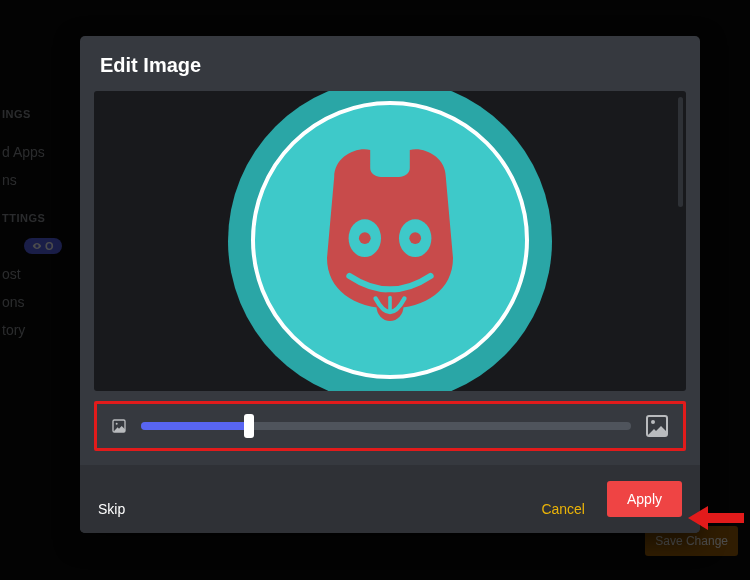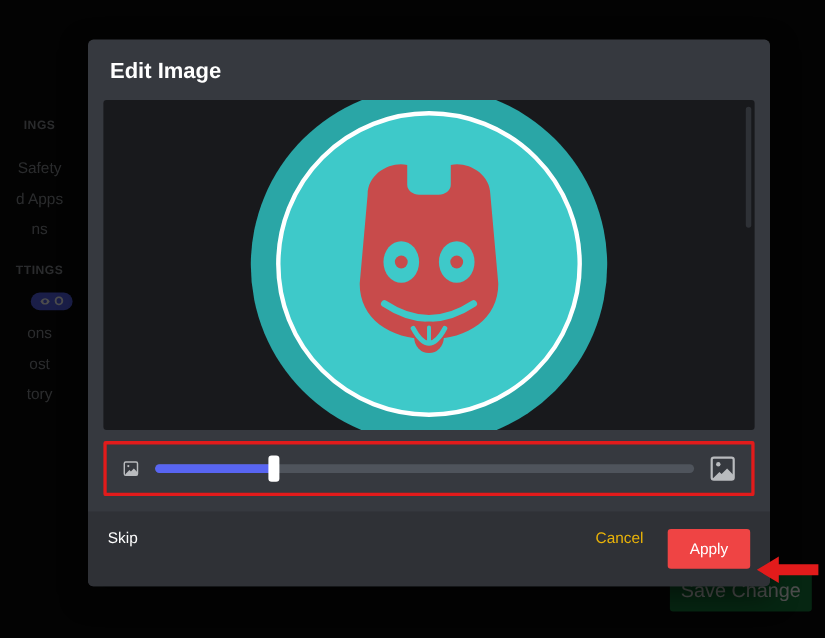--- a/index.html
+++ b/index.html
@@ -14,43 +14,42 @@
     }
     .bg-sidebar {
       position: absolute;
       left: 0;
       top: 0;
       width: 70px;
       height: 100%;
       color: #8e9297;
       font-size: 14px;
       padding-top: 90px;
-      text-align: center;
     }
     .bg-item { padding: 6px 0 6px 2px; white-space: nowrap; overflow: hidden; }
     .bg-heading { font-size: 11px; font-weight: 700; letter-spacing: 0.5px; color: #8e9297; padding: 18px 0 6px 2px; overflow: hidden; }
     .bg-pill {
       display: inline-flex;
       align-items: center;
       background: #5865f2;
       color: #fff;
       border-radius: 10px;
       padding: 2px 8px;
       font-size: 11px;
       font-weight: 700;
       margin-left: 22px;
       margin-top: 2px;
     }
     .bg-save {
       position: absolute;
       bottom: 24px;
       right: 12px;
-      background: #15803d;
+      background: #a16207;
       color: #fff;
-      font-size: 18px;
+      font-size: 12px;
       font-weight: 500;
       padding: 8px 10px;
       border-radius: 3px;
     }
     .overlay-dim {
       position: absolute;
       inset: 0;
       background: rgba(0,0,0,0.7);
     }
     .modal {
@@ -157,21 +156,21 @@
       width: 10px;
       height: 24px;
       background: #ffffff;
       border-radius: 3px;
       cursor: grab;
     }
     .modal-footer {
       background: #2f3136;
       padding: 16px 18px;
       display: flex;
-      align-items: flex-start;
+      align-items: flex-end;
       border-radius: 0 0 5px 5px;
       margin-top: 8px;
     }
     .skip-btn {
       color: #ffffff;
       font-size: 14px;
       font-weight: 500;
       cursor: pointer;
     }
     .spacer { flex: 1; }
@@ -197,34 +196,33 @@
       top: 503px;
       pointer-events: none;
     }
   </style>
 </head>
 <body>
 
 <div class="bg-sidebar">
   <div class="bg-heading">INGS</div>
   <div class="bg-item"></div>
-  <div class="bg-item">Safety</div>
   <div class="bg-item">d Apps</div>
   <div class="bg-item">ns</div>
   <div class="bg-heading">TTINGS</div>
   <div class="bg-item">
     <span class="bg-pill">
       <svg width="10" height="10" viewBox="0 0 24 24" fill="#fff">
           <path d="M12 5c-7 0-10 7-10 7s3 7 10 7 10-7 10-7-3-7-10-7zm0 11a4 4 0 110-8 4 4 0 010 8z"></path>
         </svg>
       <span style="margin-left:3px;">O</span>
     </span>
   </div>
+  <div class="bg-item">ost</div>
   <div class="bg-item">ons</div>
-  <div class="bg-item">ost</div>
   <div class="bg-item">tory</div>
 </div>
 <div class="bg-save">Save Change</div>
 
 <div class="overlay-dim"></div>
 
 <div class="modal">
   <div class="modal-header">
     <div class="modal-title">Edit Image</div>
   </div>

